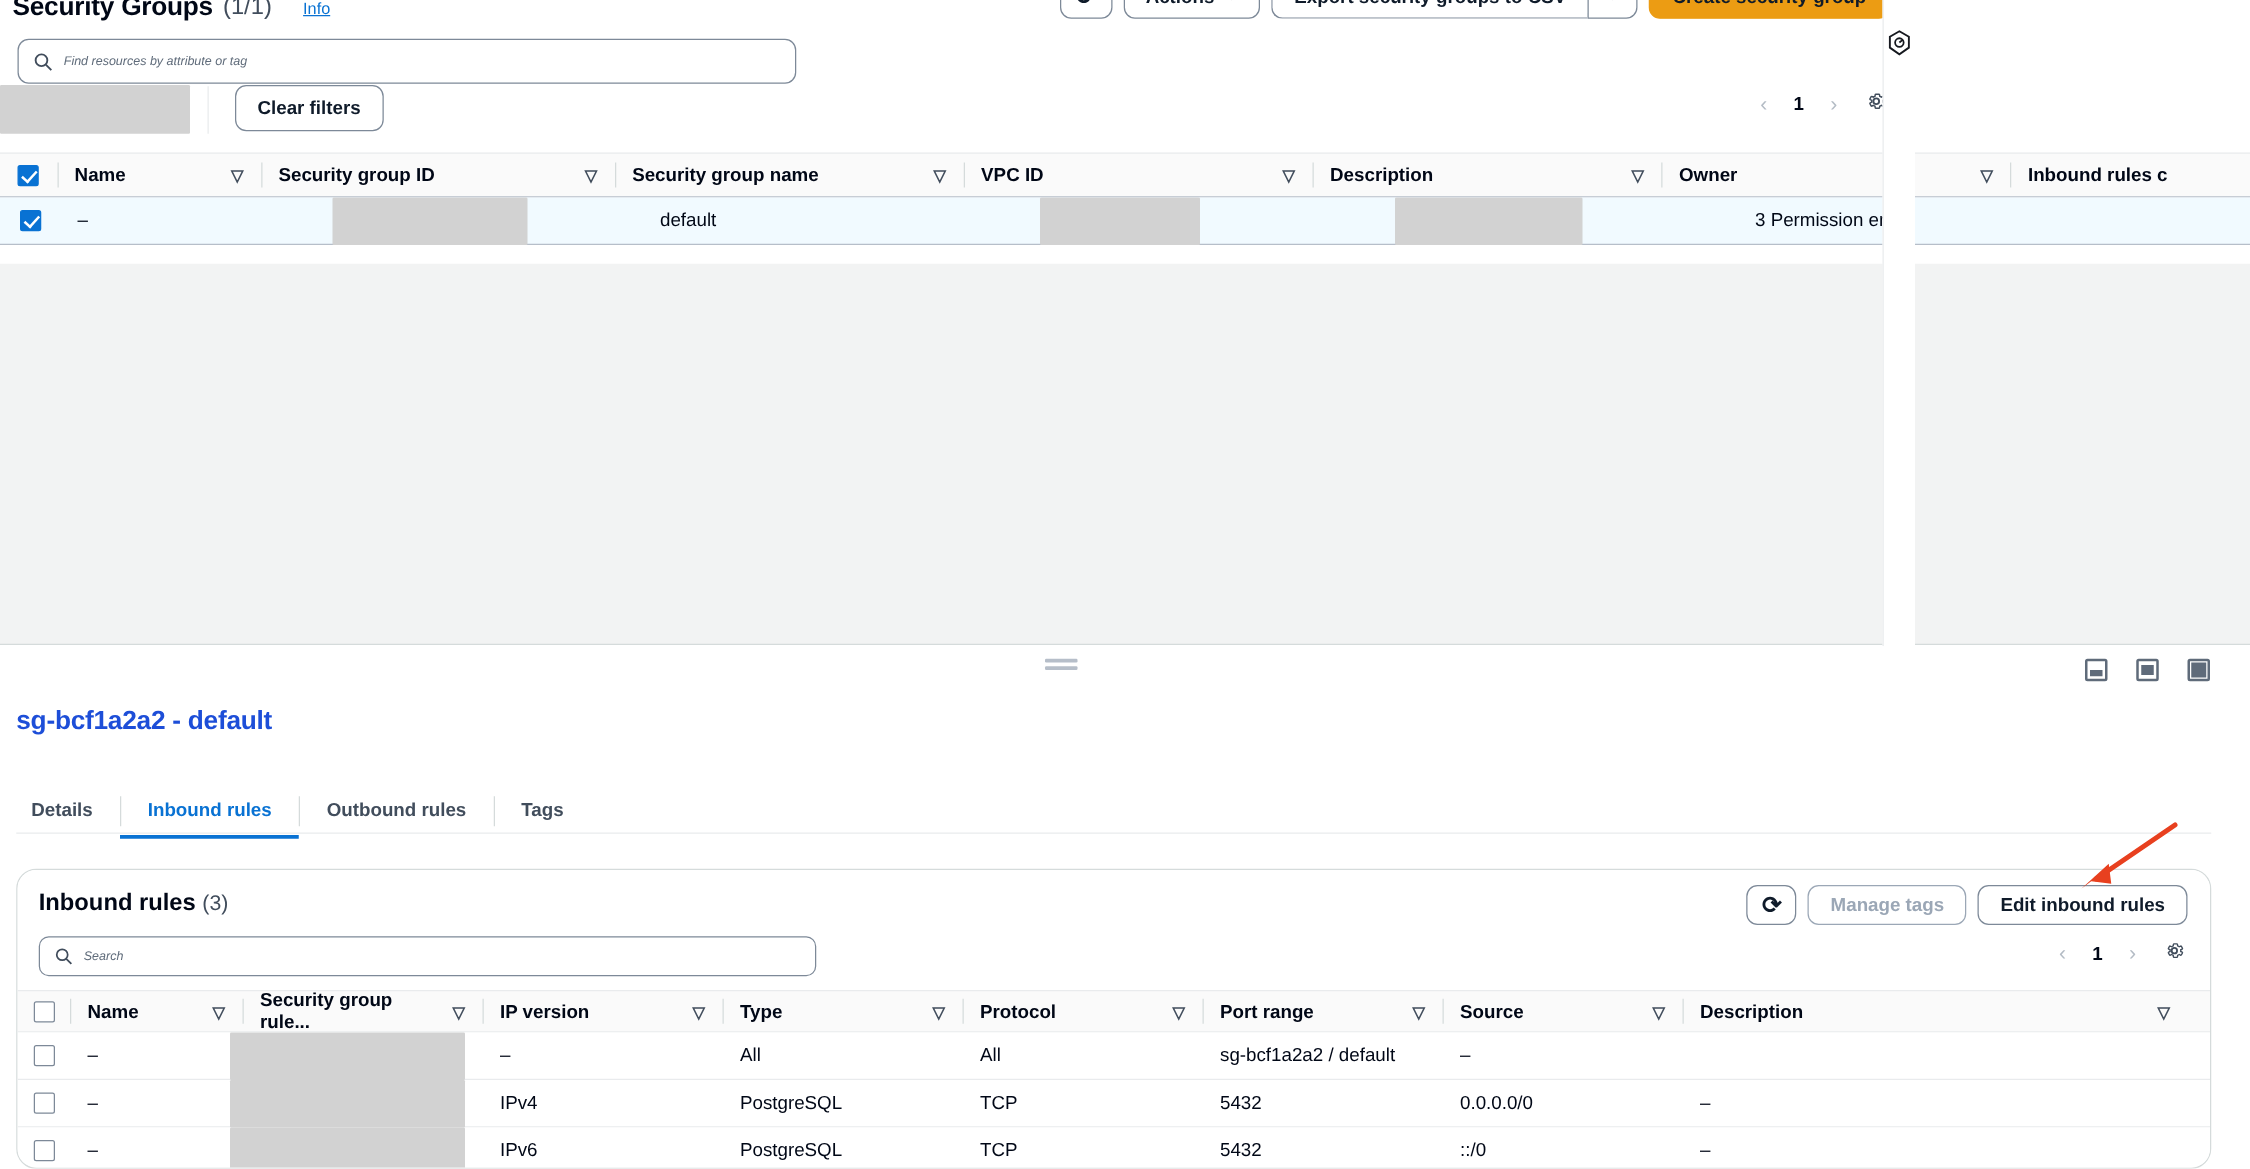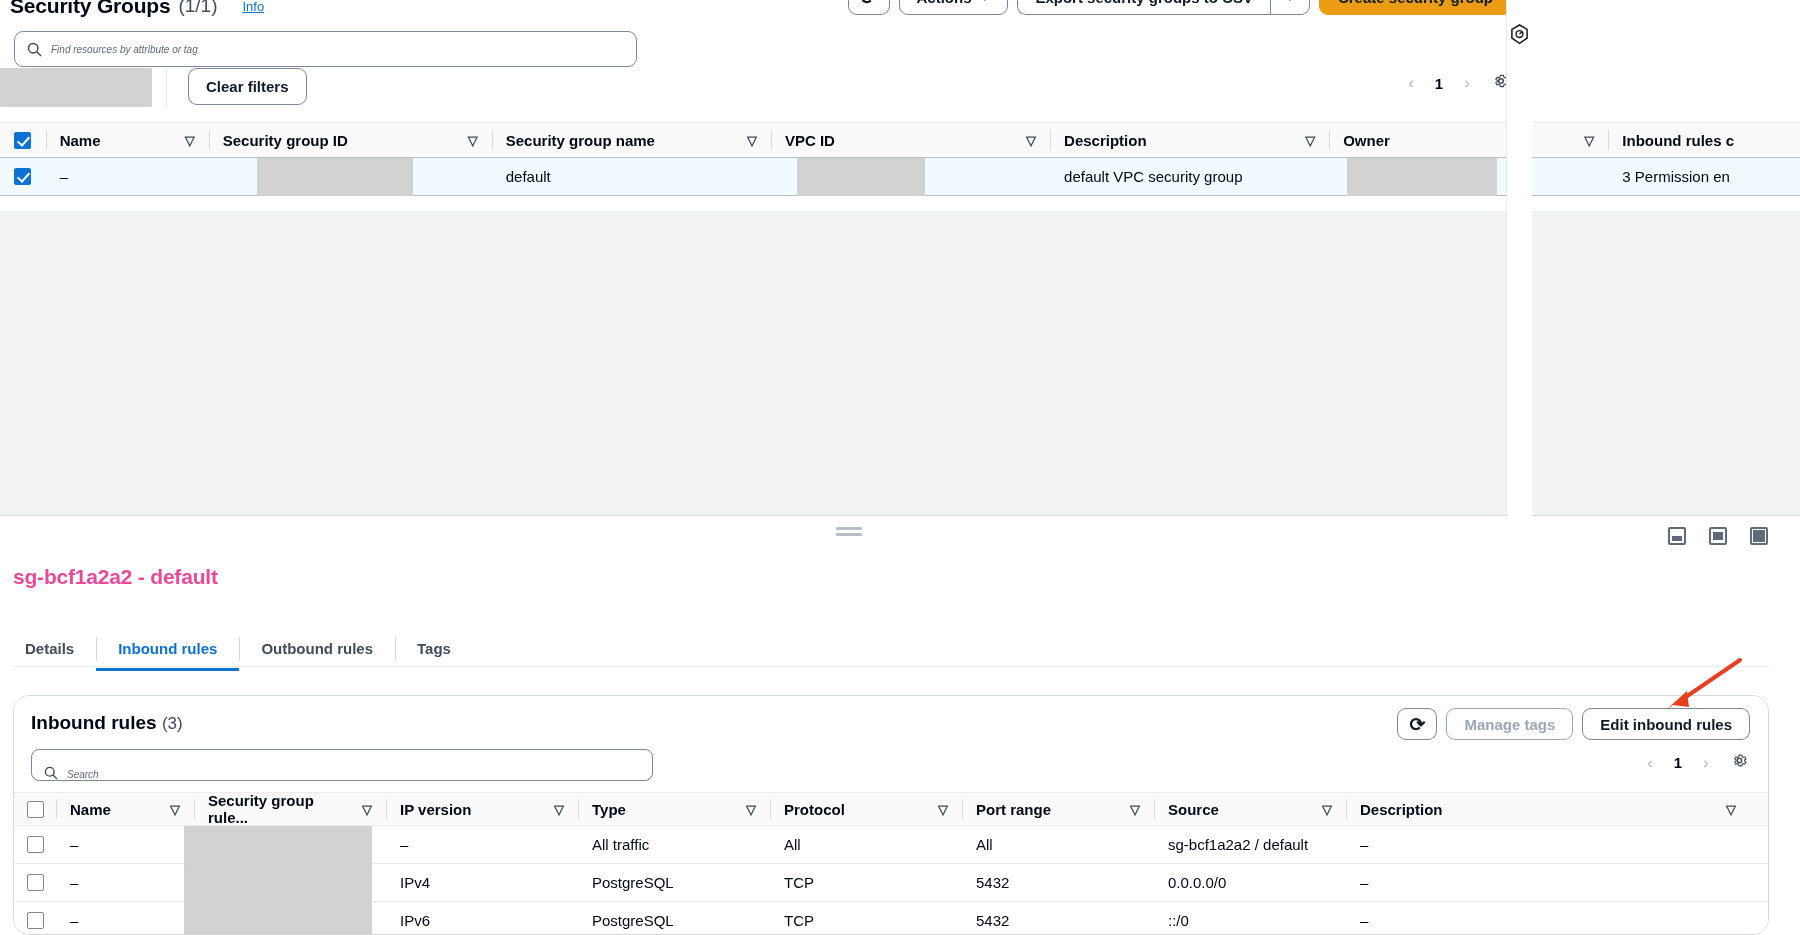--- a/index.html
+++ b/index.html
@@ -142,21 +142,21 @@
     position: absolute; right: 32px; top: 10px; display: flex; gap: 23px; align-items: center;
   }
   .lay-icon { width: 18px; height: 18px; border: 2px solid #5f6b7a; border-radius: 2px; position: relative; cursor: pointer; }
   .lay-icon i { position: absolute; background: #5f6b7a; }
   .lay-bottom i { left: 2px; right: 2px; bottom: 2px; height: 5px; }
   .lay-mid i { left: 2px; right: 2px; top: 3px; bottom: 3px; }
   .lay-full i { left: 1px; right: 1px; top: 1px; bottom: 1px; }
 
   .sg-detail-title {
     position: absolute; left: 13px; top: 48px;
-    font-size: 21px; font-weight: bold; color: #ec4899; letter-spacing: -0.2px;
+    font-size: 21px; font-weight: bold; color: #1d4ed8; letter-spacing: -0.2px;
   }
   .tabs {
     position: absolute; left: 13px; top: 108px; display: flex; align-items: flex-end;
     height: 44px;
   }
   .tab {
     font-size: 15px; font-weight: bold; color: #414d5c; padding: 0 22px;
     height: 40px; line-height: 40px; position: relative; cursor: pointer; white-space: nowrap;
   }
   .tab:first-child { padding-left: 12px; }
@@ -321,21 +321,20 @@
           <span class="cb checked"></span>
         </div>
         <div class="body-cell c-name">–</div>
         <div class="body-cell c-sgid">
           <div class="redact cell-redact rd-sgid"></div>
         </div>
         <div class="body-cell c-sgname">default</div>
         <div class="body-cell c-vpc">
           <div class="redact cell-redact rd-vpc"></div>
         </div>
-        <div class="body-cell c-desc">default VPC security group</div>
         <div class="body-cell c-owner">
           <div class="redact cell-redact rd-owner"></div>
         </div>
         <div class="body-cell c-inb">3 Permission en</div>
       </div>
 
       <div class="hscroll">
         <div class="hscroll-thumb"></div>
       </div>
     </div>
@@ -384,21 +383,21 @@
     <div class="tabs-rule"></div>
 
     <div class="rules-card">
       <div class="rules-head">
         <div class="rules-title">
           <span>Inbound rules</span>
           <span class="cnt">(3)</span>
         </div>
 
         <div class="rules-search">
-          <div class="search-box" style="border-radius:8px;align-items:flex-end;">
+          <div class="search-box" style="border-radius:8px;">
             <svg width="14" height="14" viewBox="0 0 16 16">
               <circle cx="6.6" cy="6.6" r="5" fill="none" stroke="#414d5c" stroke-width="1.6"></circle>
               <line x1="10.3" y1="10.3" x2="15" y2="15" stroke="#414d5c" stroke-width="1.6"></line>
             </svg>
             <span class="ph">Search</span>
           </div>
         </div>
 
         <div class="rules-actions">
           <div class="btn btn-icon" style="height:32px;width:40px;">
@@ -465,21 +464,20 @@
 
       <div class="r-row">
         <div class="r-cell rc-cb">
             <span class="cb"></span>
           </div>
         <div class="r-cell rc-name">–</div>
         <div class="r-cell rc-sgrid">
           <div class="redact rd-sgrid-cell"></div>
         </div>
         <div class="r-cell rc-ipv">–</div>
-        <div class="r-cell rc-type">All traffic</div>
         <div class="r-cell rc-proto">All</div>
         <div class="r-cell rc-port">All</div>
         <div class="r-cell rc-src">sg-bcf1a2a2 / default</div>
         <div class="r-cell rc-desc">–</div>
       </div>
 
       <div class="r-row">
         <div class="r-cell rc-cb">
             <span class="cb"></span>
           </div>

